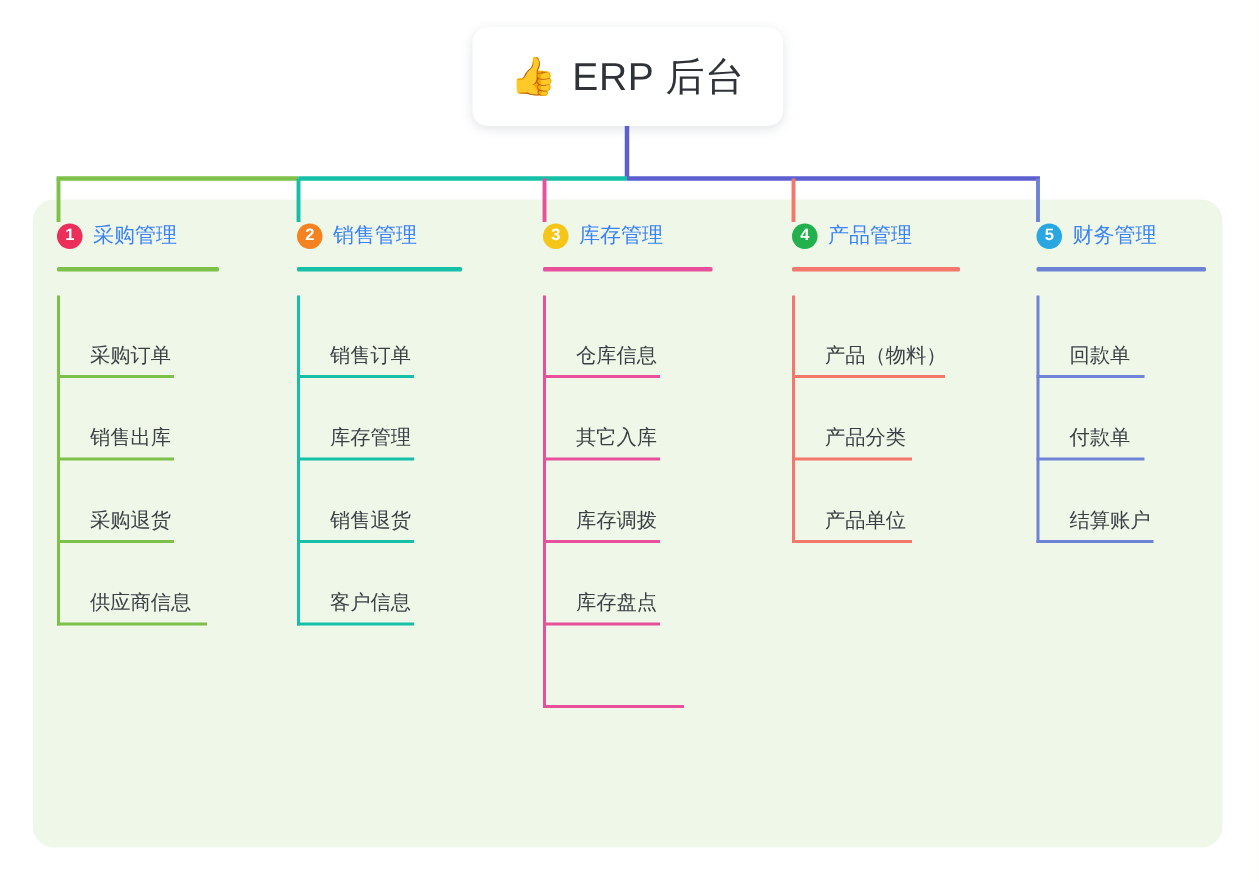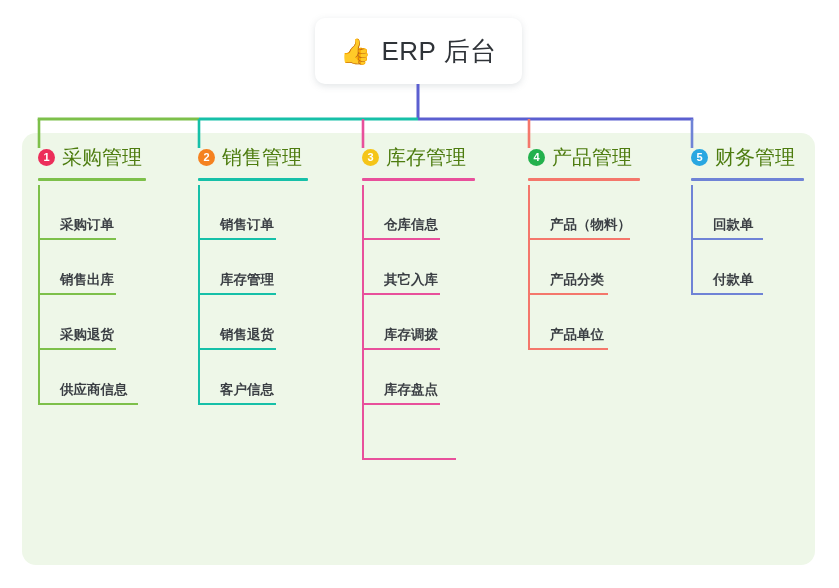--- a/index.html
+++ b/index.html
@@ -86,33 +86,32 @@
     height: 17px;
     border-radius: 50%;
     color: #ffffff;
     font-size: 11px;
     line-height: 17px;
     text-align: center;
     font-weight: bold;
     flex: 0 0 auto;
   }
   .head-label {
-    font-size: 20px;
-    color: #4d7c0f;
+    font-size: 14px;
+    color: #3b82f6;
   }
   .head-rule {
     height: 3px;
     margin-top: 9px;
     border-radius: 1px;
   }
 
   .leaves {
     position: relative;
-    margin-top: 4px;
-    font-weight: bold;
+    margin-top: 16px;
   }
   .spine {
     position: absolute;
     left: 0;
     top: 0;
     bottom: 0;
     width: 2px;
   }
   .leaf {
     position: relative;
@@ -272,17 +271,21 @@
         <div class="leaves">
           <div class="spine" style="background: rgb(111, 131, 214);"></div>
           <div class="leaf">
             <span class="leaf-text">回款单</span>
             <div class="leaf-rule" style="width: 72px; background: rgb(111, 131, 214);"></div>
           </div>
           <div class="leaf">
             <span class="leaf-text">付款单</span>
             <div class="leaf-rule" style="width: 72px; background: rgb(111, 131, 214);"></div>
           </div>
+          <div class="leaf">
+            <span class="leaf-text">结算账户</span>
+            <div class="leaf-rule" style="width: 78px; background: rgb(111, 131, 214);"></div>
+          </div>
         </div>
       </div>
     </div>
 
 </div>
 
 </body></html>

